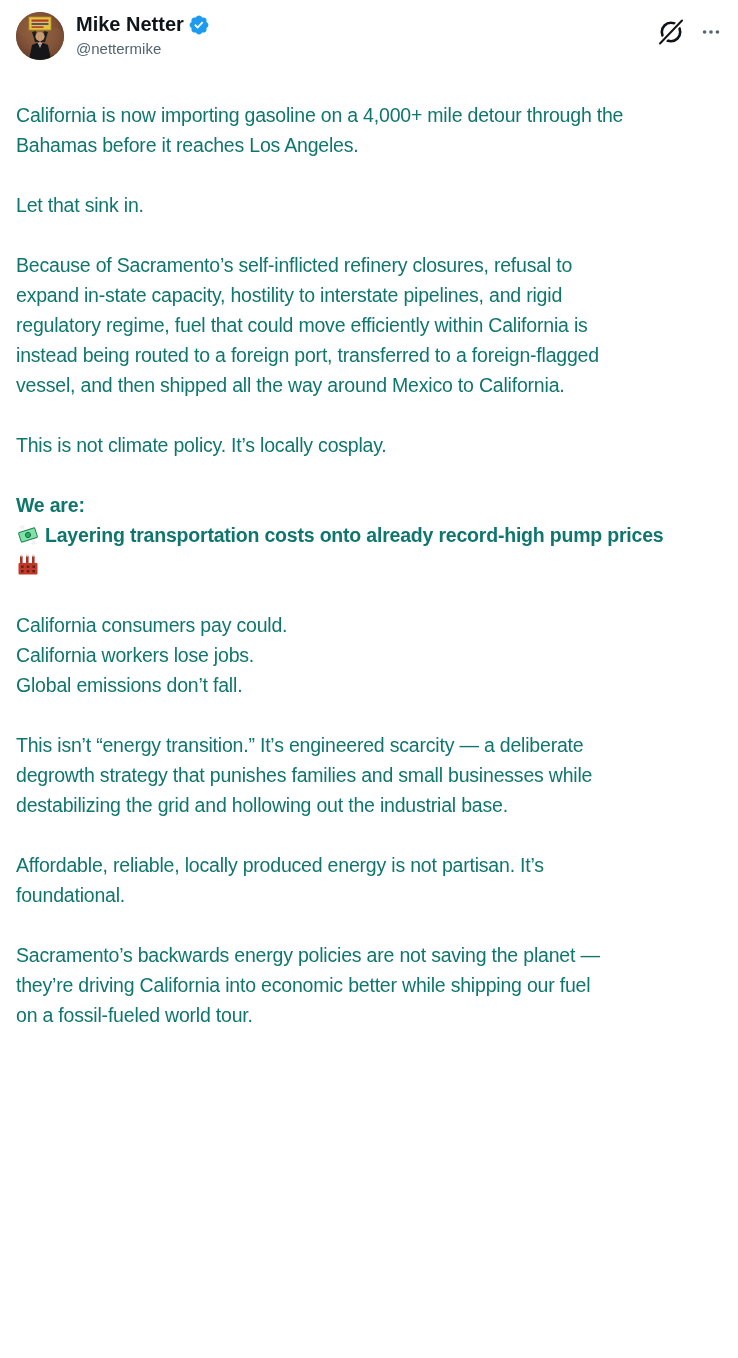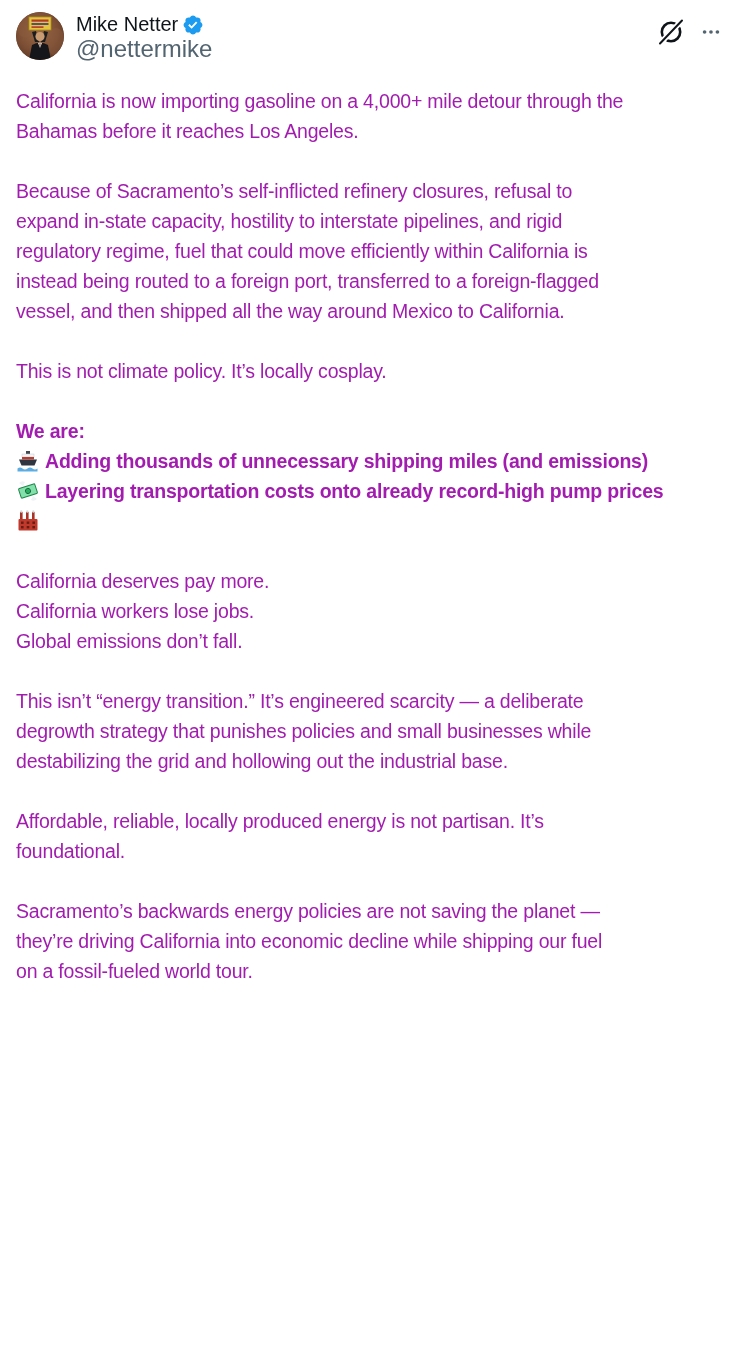--- a/index.html
+++ b/index.html
@@ -12,29 +12,29 @@
   .post{width:738px;}
   
   .header{display:flex;align-items:flex-start;padding:12px 16px 0 16px;}
   .avatar{
     width:48px;height:48px;border-radius:50%;overflow:hidden;flex:none;
     cursor:pointer;background:#6b4430;
   }
   .avatar svg{display:block;}
   .names{margin-left:12px;display:flex;flex-direction:column;min-width:0;}
   .name-row{display:flex;align-items:center;gap:4px;}
-  .display-name{font-weight:400;font-size:20px;line-height:25px;color:#0f1419;cursor:pointer;}
+  .display-name{font-weight:700;font-size:20px;line-height:25px;color:#0f1419;cursor:pointer;}
   .verified{width:22px;height:22px;display:inline-block;}
-  .handle{font-size:24px;line-height:24px;color:#536471;cursor:pointer;}
+  .handle{font-size:15px;line-height:24px;color:#536471;cursor:pointer;}
   .header-actions{margin-left:auto;display:flex;align-items:center;gap:14px;padding-top:5px;}
   .icon-btn{background:none;border:none;padding:0;margin:0;cursor:pointer;display:flex;align-items:center;justify-content:center;}
   
   .body-text{
-    padding:0 16px;margin-top:25px;
-    font-size:19.5px;line-height:30px;letter-spacing:-0.2px;color:#a21caf;
+    padding:0 16px;margin-top:39px;
+    font-size:19.5px;line-height:30px;letter-spacing:-0.2px;color:#0f766e;
   }
   .para{margin:0 0 30px 0;white-space:pre-line;}
   .para:last-child{margin-bottom:0;}
   .list-line{white-space:normal;line-height:30px;font-weight:bold;}
   .emoji-icon{
     display:inline-block;width:24px;height:24px;vertical-align:-5px;margin-right:5px;
   }
   .emoji-icon svg{display:block;width:24px;height:24px;}
 </style>
 </head>
@@ -108,33 +108,28 @@
             <circle cx="19" cy="12" r="2" fill="#536471"></circle>
           </svg>
         </span>
       </button>
     </div>
   </div>
 
   <div class="body-text" id="post-body">
       <div class="para">California is now importing gasoline on a 4,000+ mile detour through the
 Bahamas before it reaches Los Angeles.</div>
+      <div class="para">Let that sink in.</div>
       <div class="para">Because of Sacramento’s self-inflicted refinery closures, refusal to
 expand in-state capacity, hostility to interstate pipelines, and rigid
 regulatory regime, fuel that could move efficiently within California is
 instead being routed to a foreign port, transferred to a foreign-flagged
 vessel, and then shipped all the way around Mexico to California.</div>
       <div class="para">This is not climate policy. It’s locally cosplay.</div>
       <div class="para"><div class="list-line">We are:</div><div class="list-line"><span class="emoji-icon"><svg viewBox="0 0 24 24">
-              <rect x="10" y="2" width="4" height="3" fill="#41484f"></rect>
-              <rect x="6" y="5" width="12" height="3" fill="#f3f5f7" stroke="#c7ccd1" stroke-width="0.5"></rect>
-              <rect x="6" y="8" width="12" height="2.4" fill="#c0392b"></rect>
-              <path d="M3 10.4 L21 10.4 L18.5 16.5 L5.5 16.5 Z" fill="#2f3640"></path>
-              <path d="M1.5 19.5 Q4 17.5 6.5 19.5 T11.5 19.5 T16.5 19.5 T21.5 19.5 L21.5 22.5 L1.5 22.5 Z" fill="#5dade2"></path>
-            </svg></span><span>Adding thousands of unnecessary shipping miles (and emissions)</span></div><div class="list-line"><span class="emoji-icon"><svg viewBox="0 0 24 24">
               <path d="M3 4 Q6 1 9 3 L7 7 Z" fill="#eef2f5"></path>
               <path d="M21 20 Q18 23 15 21 L17 17 Z" fill="#eef2f5"></path>
               <g transform="rotate(-18 12 12)">
                 <rect x="3.5" y="7" width="17" height="10" rx="1" fill="#82e0aa" stroke="#1e8449" stroke-width="1"></rect>
                 <circle cx="12" cy="12" r="2.6" fill="#27ae60" stroke="#145a32" stroke-width="0.8"></circle>
               </g>
             </svg></span><span>Layering transportation costs onto already record-high pump prices</span></div><div class="list-line"><span class="emoji-icon"><svg viewBox="0 0 24 24">
               <rect x="4" y="3" width="2.6" height="8" fill="#a93226"></rect>
               <rect x="10" y="3" width="2.6" height="8" fill="#a93226"></rect>
               <rect x="16" y="3" width="2.6" height="8" fill="#a93226"></rect>
@@ -144,26 +139,26 @@
               <rect x="2.5" y="10" width="19" height="11.5" rx="1" fill="#c0392b"></rect>
               <g fill="#641e16">
                 <rect x="5" y="12.5" width="2.6" height="2.4"></rect>
                 <rect x="10.7" y="12.5" width="2.6" height="2.4"></rect>
                 <rect x="16.4" y="12.5" width="2.6" height="2.4"></rect>
                 <rect x="5" y="17" width="2.6" height="2.4"></rect>
                 <rect x="10.7" y="17" width="2.6" height="2.4"></rect>
                 <rect x="16.4" y="17" width="2.6" height="2.4"></rect>
               </g>
             </svg></span></div></div>
-      <div class="para">California deserves pay more.
+      <div class="para">California consumers pay could.
 California workers lose jobs.
 Global emissions don’t fall.</div>
       <div class="para">This isn’t “energy transition.” It’s engineered scarcity — a deliberate
-degrowth strategy that punishes policies and small businesses while
+degrowth strategy that punishes families and small businesses while
 destabilizing the grid and hollowing out the industrial base.</div>
       <div class="para">Affordable, reliable, locally produced energy is not partisan. It’s
 foundational.</div>
       <div class="para">Sacramento’s backwards energy policies are not saving the planet —
-they’re driving California into economic decline while shipping our fuel
+they’re driving California into economic better while shipping our fuel
 on a fossil-fueled world tour.</div>
     </div>
 
 </div>
 
 </body></html>

